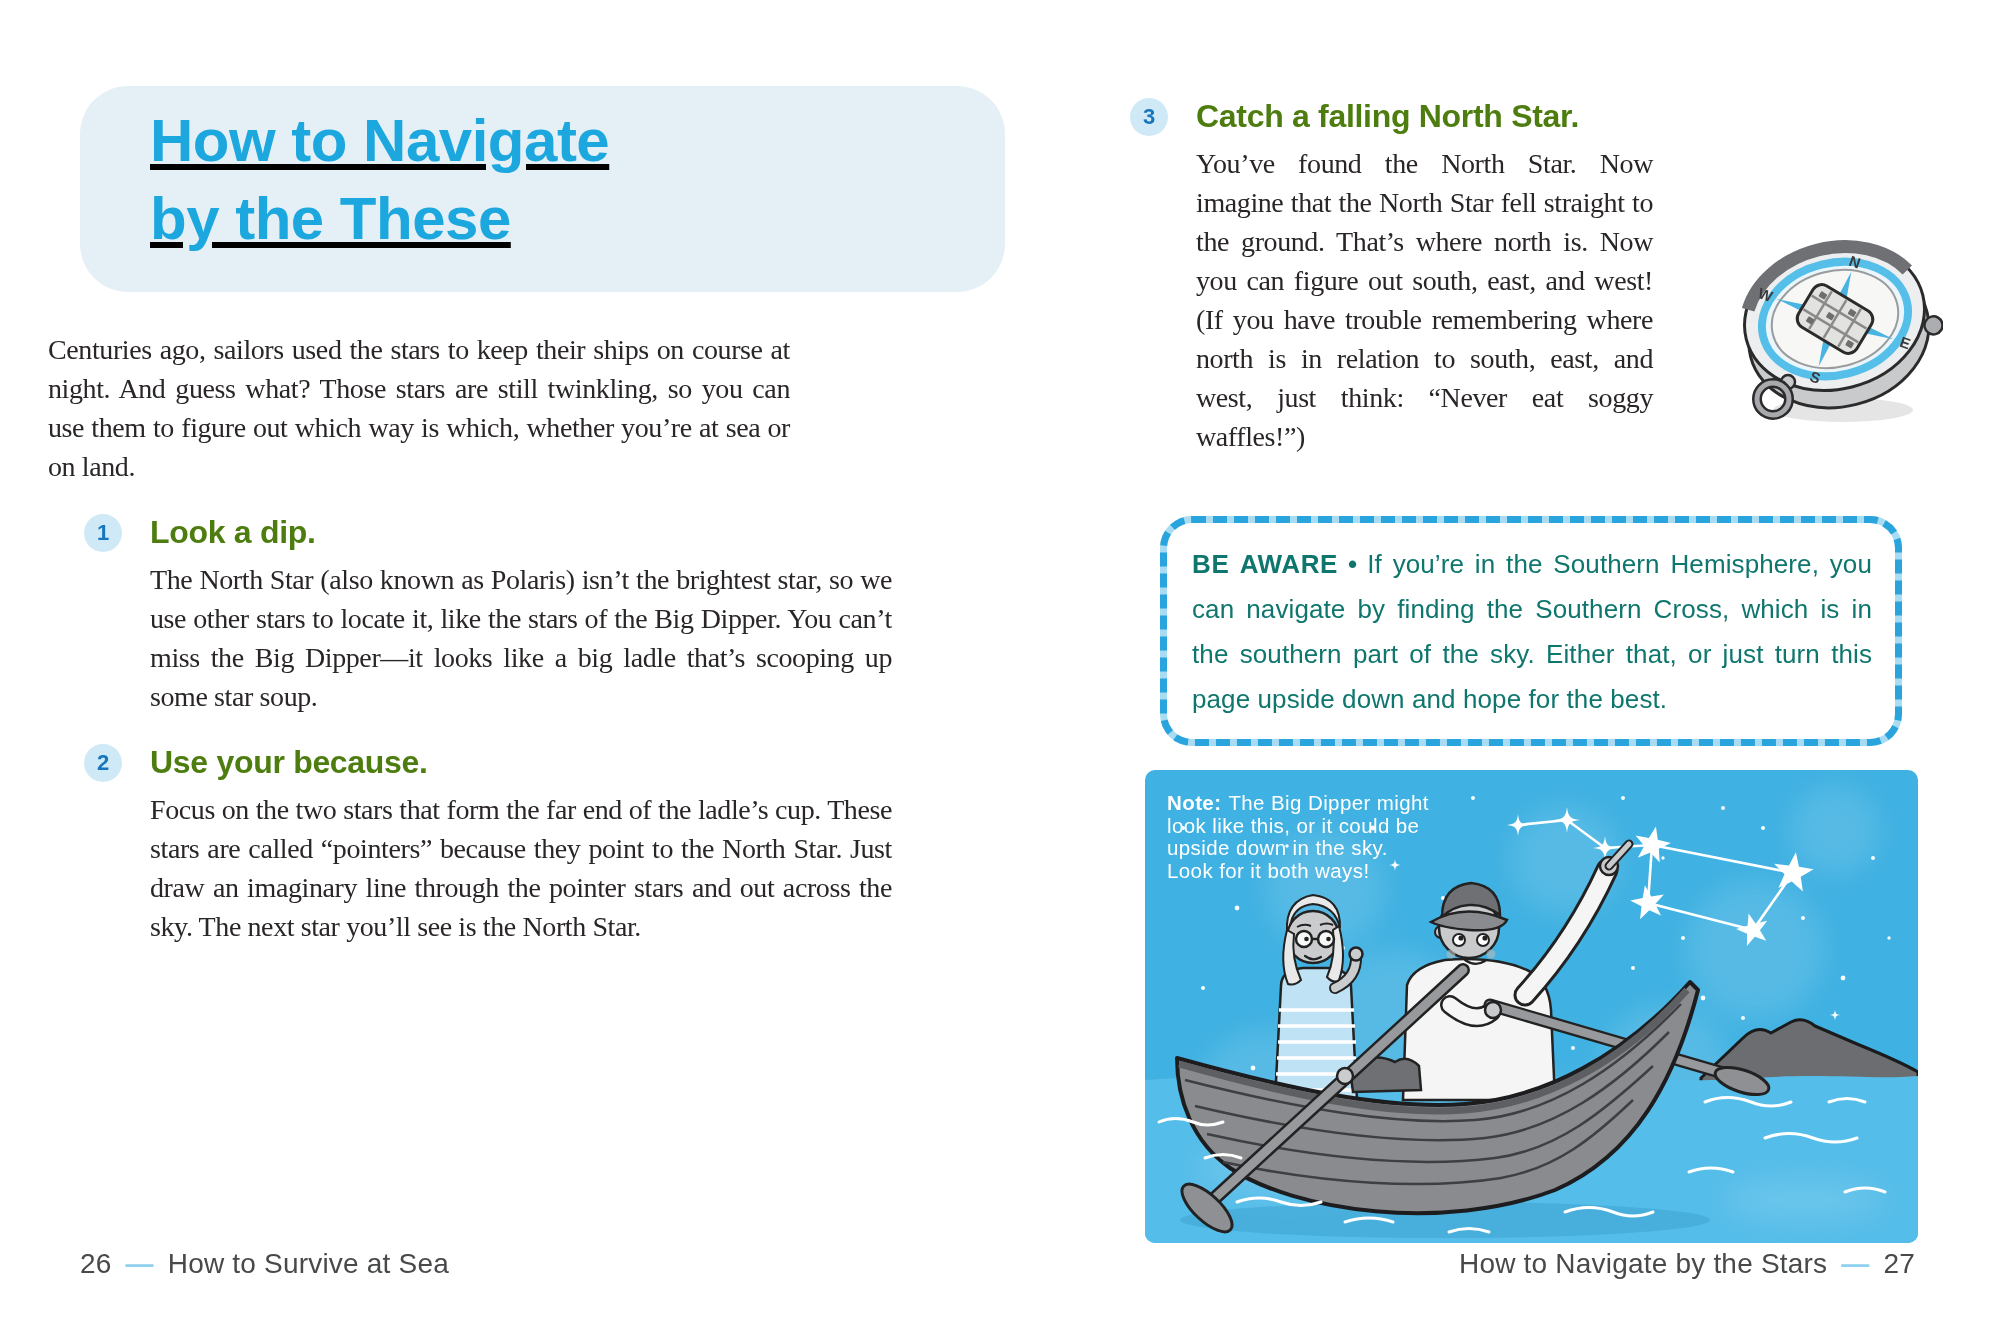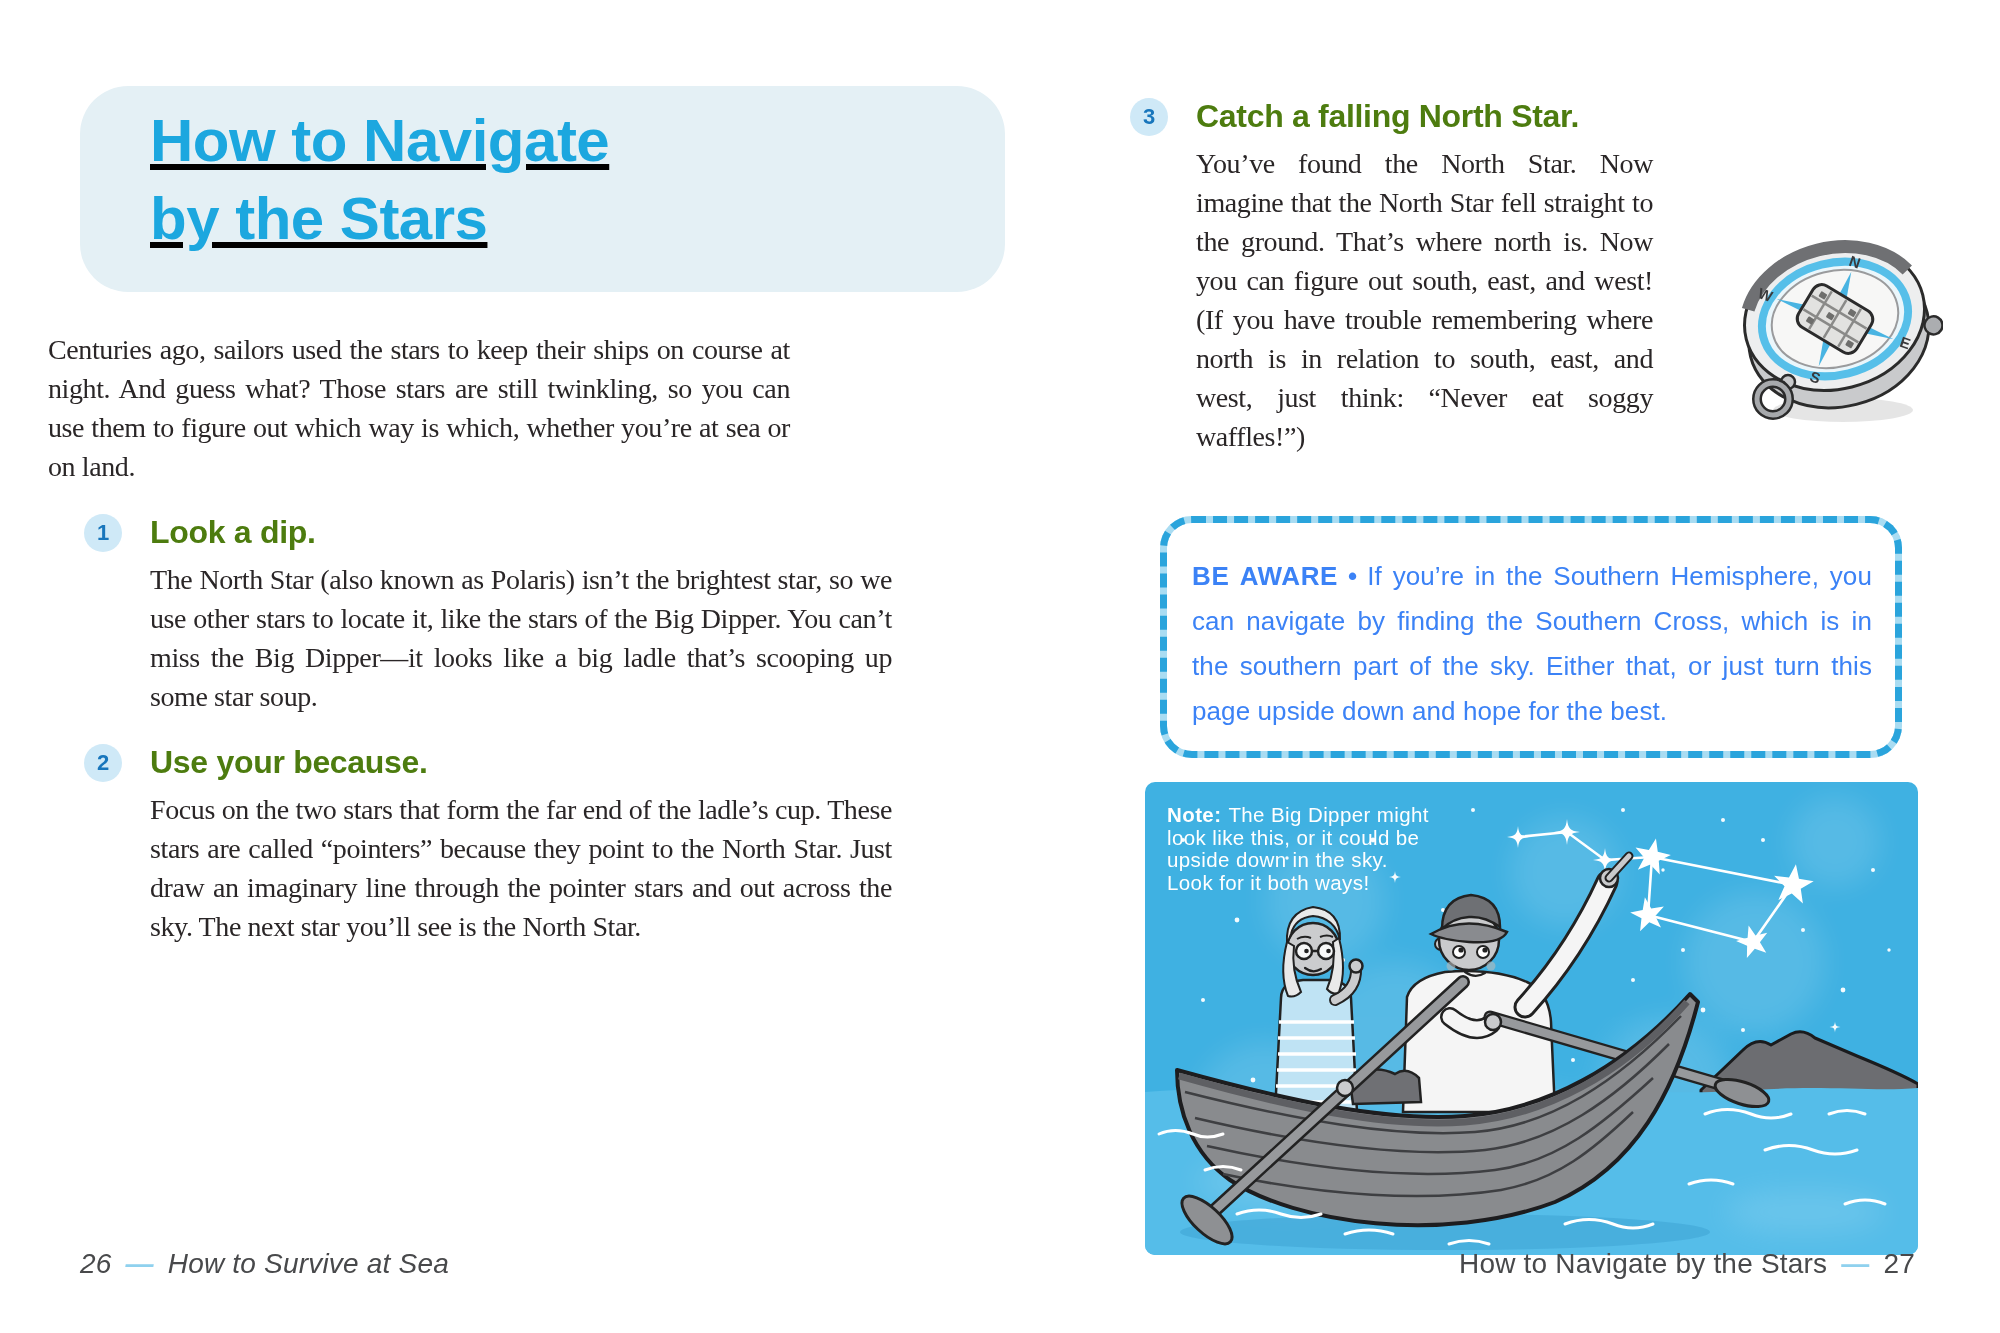--- a/index.html
+++ b/index.html
@@ -42,21 +42,21 @@
     font:700 32px/40px "Liberation Sans", sans-serif;
     color:#4d7c0f; letter-spacing:-0.3px;
   }
   .sec-head + .body { margin-top:8px; }
 
   .footer {
     position:absolute; top:1248px;
     font:400 28px/32px "Liberation Sans", sans-serif;
     color:#48494B; letter-spacing:0.2px; white-space:nowrap;
   }
-  .footer-left  { left:80px;font-style:italic; }
+  .footer-left  { left:80px; }
   .footer-right { right:85px;text-align:center; }
   .fdash { color:#8FD1EE; margin:0 14px; font-weight:700; }
 
   
   .sec3 { margin-top:96px; }
   .sec3 .sec-head { margin-left:196px; }
   .sec3 .body { width:732px; margin-left:196px; }
   .compass-spacer {
     float:right; width:278px; height:205px;
     margin:80px -15px 0 12px; position:relative;
@@ -72,21 +72,21 @@
     content:""; position:absolute; inset:0;
     border:7px solid #A9DCF2; border-radius:32px;
   }
   .aware::after {
     content:""; position:absolute; inset:0;
     border:7px dashed #2AA4DC; border-radius:32px;
   }
   .aware p {
     position:relative; z-index:1;
     font:400 26px/45px "Liberation Sans", sans-serif;
-    color:#3b82f6; letter-spacing:0.1px; text-align:justify;margin-top:12px;
+    color:#0f766e; letter-spacing:0.1px; text-align:justify;
   }
   .aware b { font-weight:700; letter-spacing:0.6px; }
   .aware .sep { padding:0 10px; font-weight:700; }
 
   .illustration { margin:24px 0 0 145px; width:773px; height:473px; }
 
   
   .note-text {
     font-family:"Liberation Sans", sans-serif;
     font-size:20.5px; fill:#ffffff; letter-spacing:0.4px;
@@ -97,21 +97,21 @@
     font-size:15px; font-weight:700; fill:#3A3A3C;
   }
 </style>
 </head>
 <body>
 
 <section class="page left">
 
   <div class="title-block">
     <h1 class="chapter-title"><span>How to Navigate</span><br>
-    <span>by the Stars</span></h1>
+    <span>by the These</span></h1>
   </div>
 
   <p class="body intro">Centuries ago, sailors used the stars to keep their ships on course at night. And guess what? Those stars are still twinkling, so you can use them to figure out which way is which, whether you’re at sea or on land.</p>
 
   <div class="section">
     <div class="sec-head">
       <span class="badge">1</span>
       <h2 class="sec-title">Look a dip.</h2>
     </div>
     <p class="body">The North Star (also known as Polaris) isn’t the brightest star, so we use other stars to locate it, like the stars of the Big Dipper. You can’t miss the Big Dipper—it looks like a big ladle that’s scooping up some star soup.</p>

